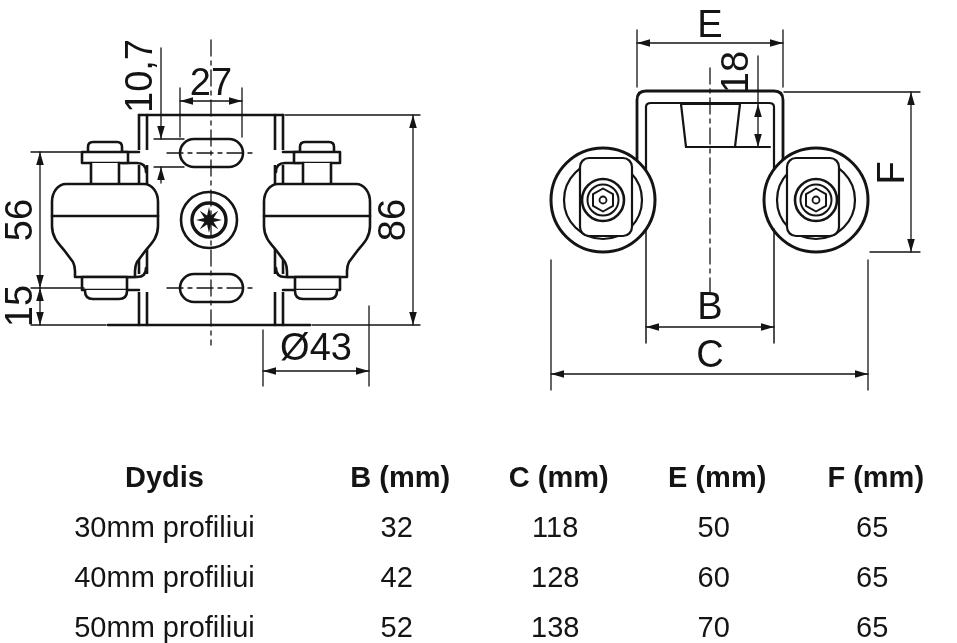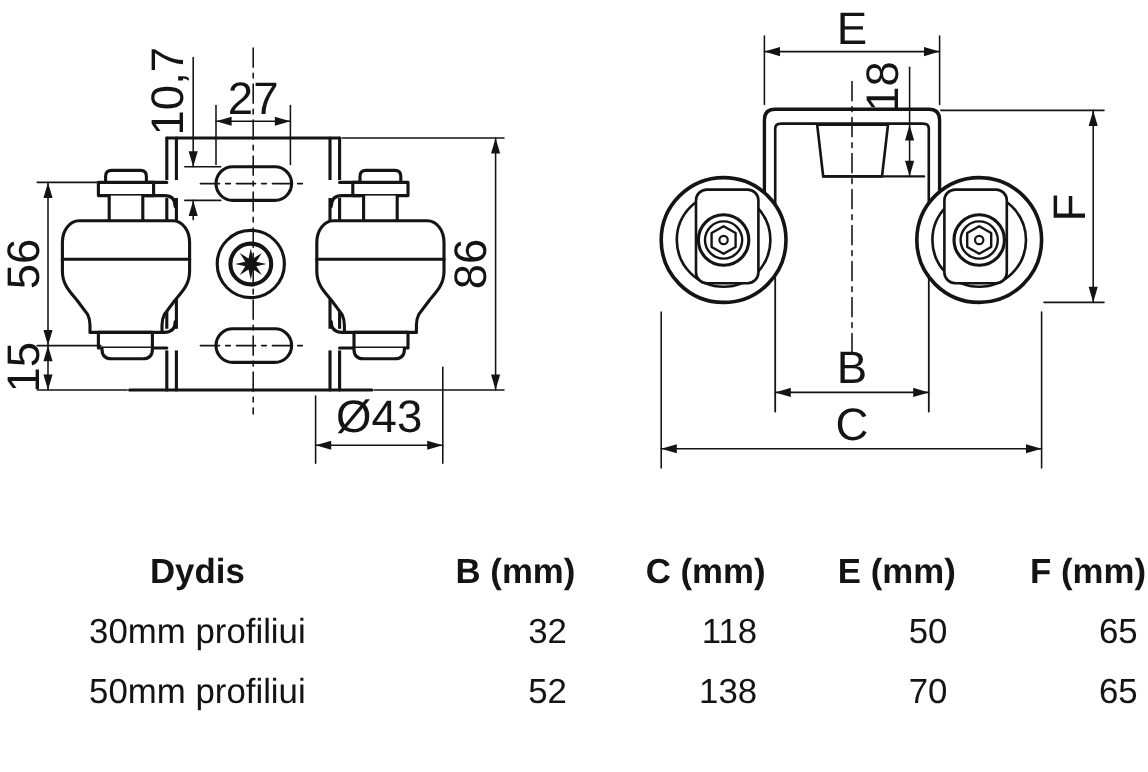--- a/index.html
+++ b/index.html
@@ -8,21 +8,21 @@
     background:#ffffff;font-family:"Liberation Sans",sans-serif;color:#141414;
   }
   #drawing{position:absolute;top:0;left:0;}
   svg text{font-family:"Liberation Sans",sans-serif;fill:#141414;}
   .dimtxt{font-size:38px;}
   table.sizes{
     position:absolute;top:452px;left:8px;width:947px;
     border-collapse:collapse;table-layout:fixed;font-size:29px;color:#141414;
   }
   table.sizes th,table.sizes td{
-    height:50px;padding:0;text-align:right;vertical-align:middle;
+    height:50px;padding:0;text-align:center;vertical-align:middle;
     font-weight:400;white-space:nowrap;overflow:hidden;
   }
   table.sizes th{font-weight:700;}
   table.sizes .c1{text-align:center;}
   table.sizes td.num{padding-right:7px;}
   col.cfirst{width:310px;} col.cnum{width:157px;}
 </style>
 </head>
 <body>
 
@@ -206,20 +206,27 @@
   </thead>
   <tbody>
     <tr>
       <td class="c1">30mm profiliui</td>
       <td class="num">32</td>
       <td class="num">118</td>
       <td class="num">50</td>
       <td class="num">65</td>
     </tr>
     <tr>
+      <td class="c1">40mm profiliui</td>
+      <td class="num">42</td>
+      <td class="num">128</td>
+      <td class="num">60</td>
+      <td class="num">65</td>
+    </tr>
+    <tr>
       <td class="c1">50mm profiliui</td>
       <td class="num">52</td>
       <td class="num">138</td>
       <td class="num">70</td>
       <td class="num">65</td>
     </tr>
   </tbody>
 </table>
 
 </body></html>

